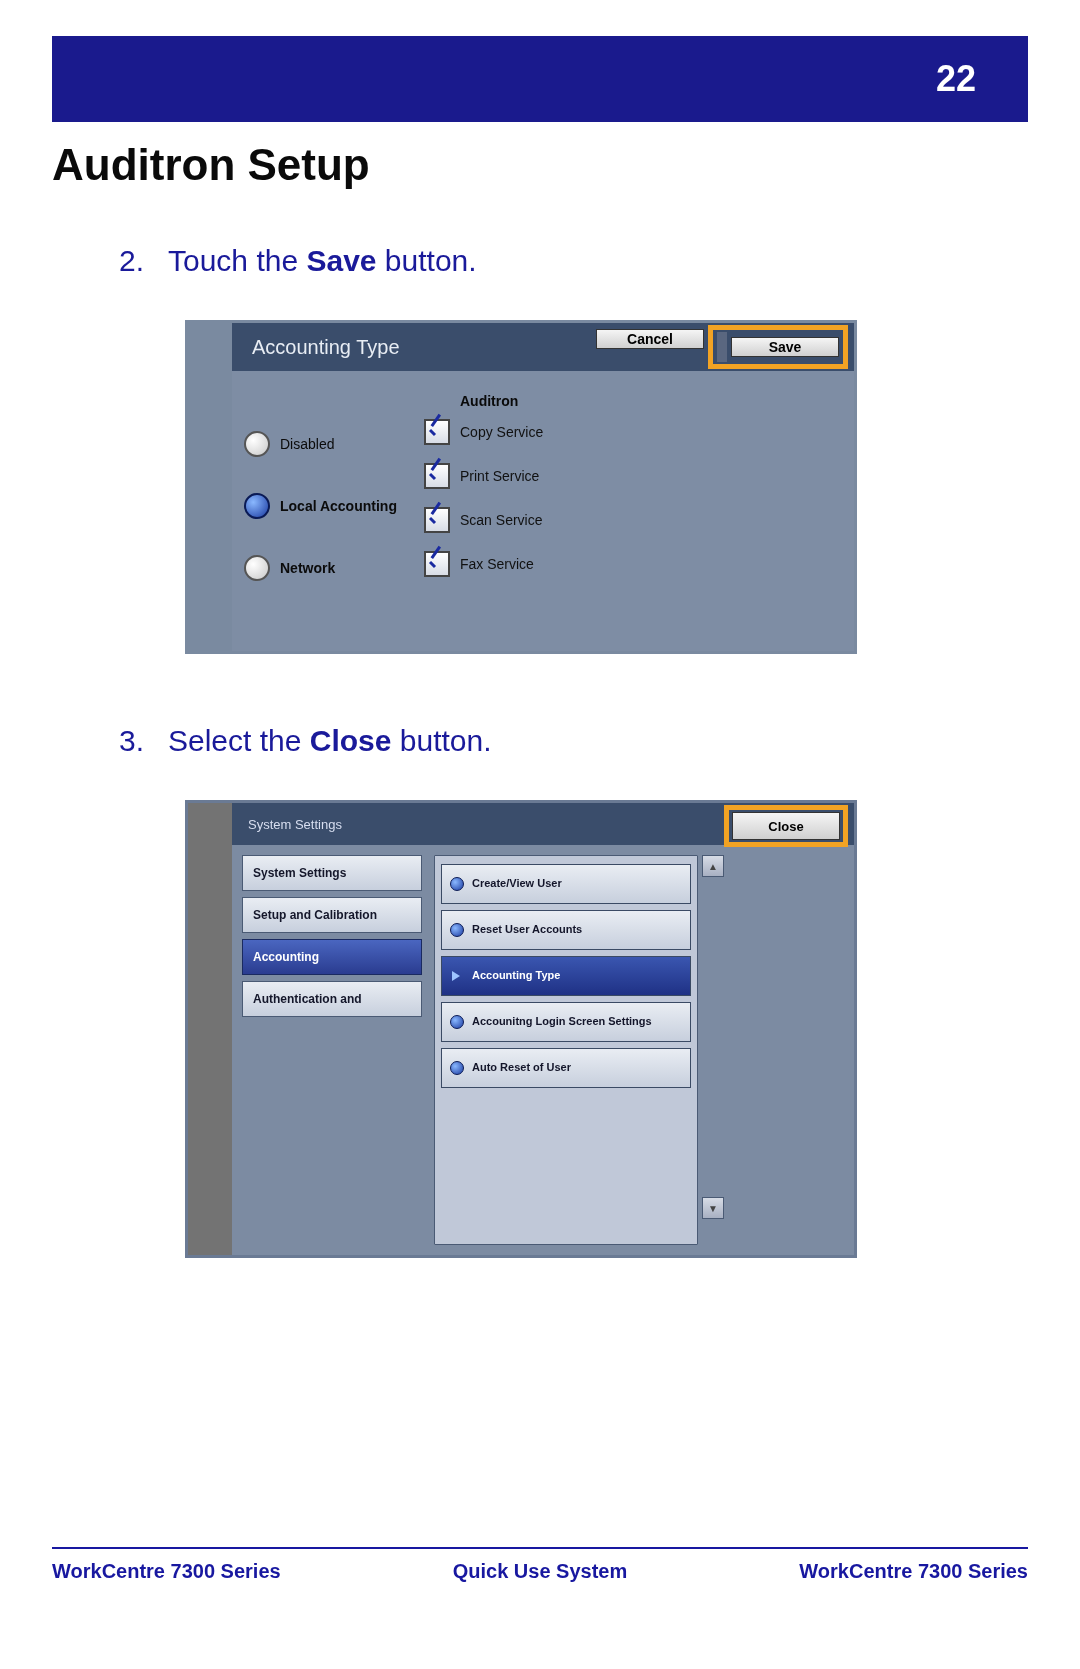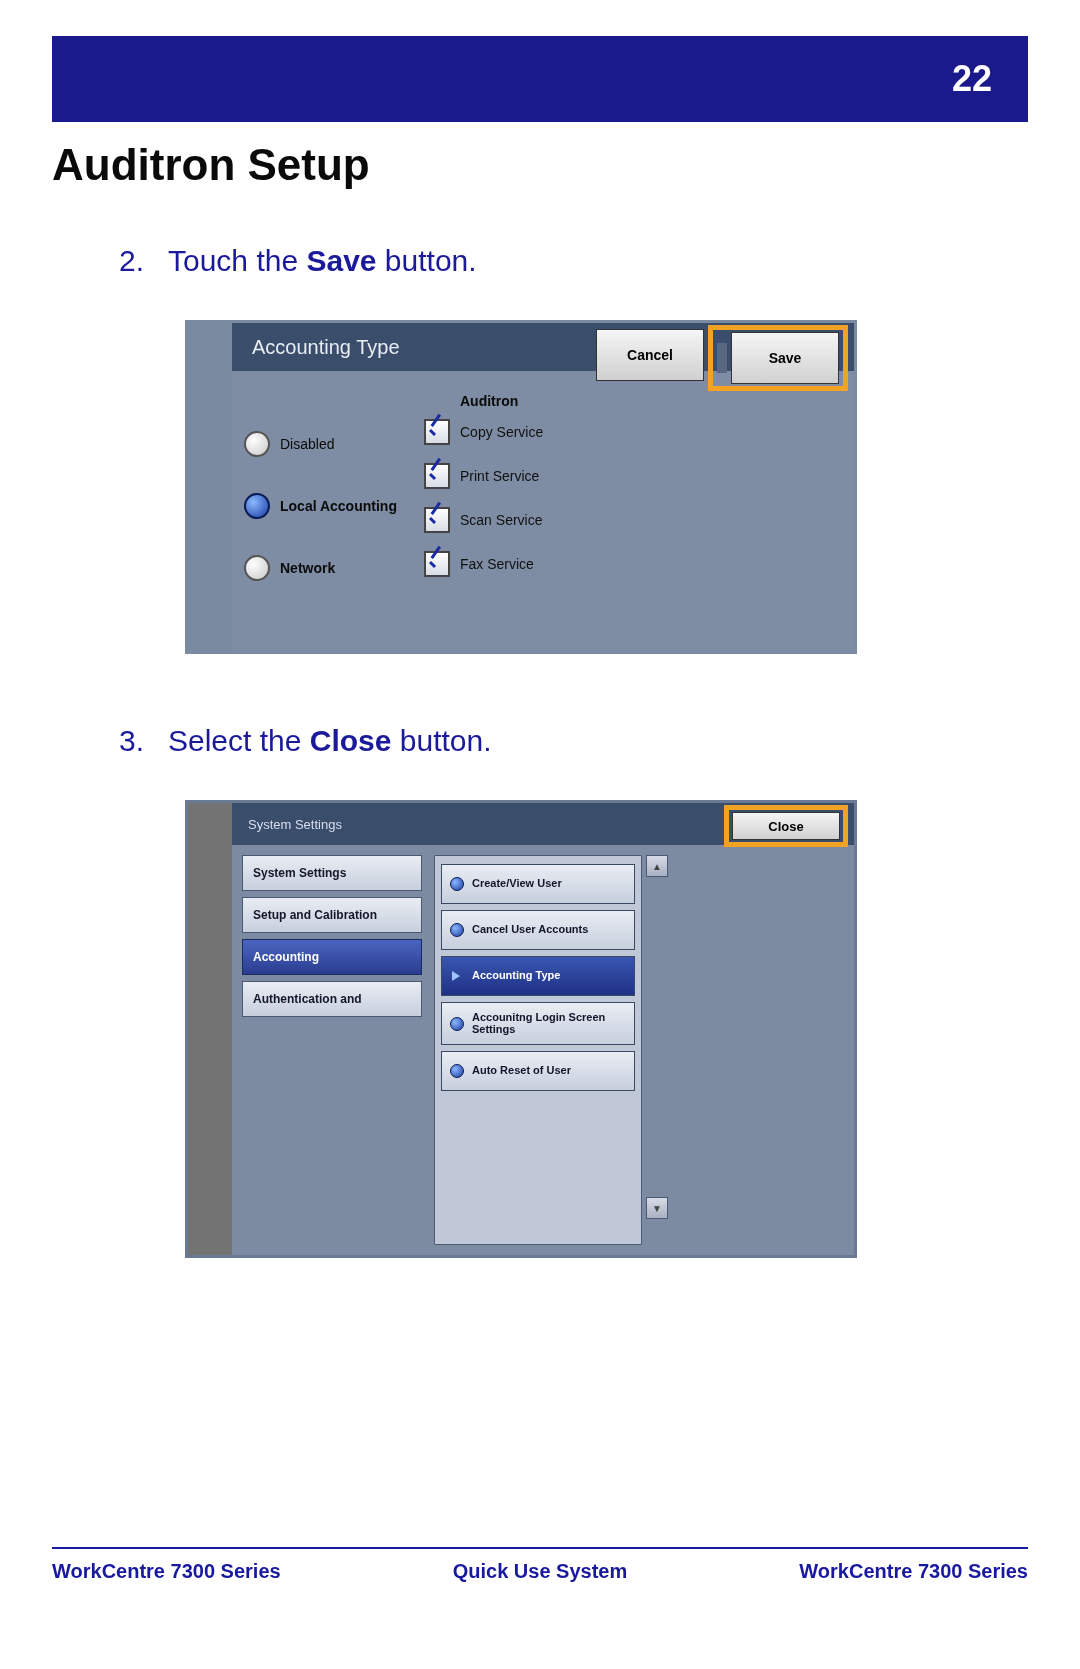--- a/index.html
+++ b/index.html
@@ -10,21 +10,21 @@
     height: 1669px;
     position: relative;
   }
   .top-band {
     background: #1a1a8d;
     height: 86px;
     margin: 36px 52px 0 52px;
     display: flex;
     align-items: center;
     justify-content: flex-end;
-    padding-right: 36px;
+    padding-right: 52px;
   }
   .top-band .pagenum {
     color: #fff;
     font-size: 36px;
     font-weight: bold;
   }
   .page-title {
     margin: 18px 52px 0 52px;
     color: #0a0a0a;
     font-size: 44px;
@@ -67,21 +67,21 @@
   }
   .shotA .titlebar .tlabel {
     color: #e8edf4;
     font-size: 20px;
     margin-left: 20px;
   }
   .shotA .titlebar .btn {
     background: linear-gradient(#f5f5f5,#d0d0d0);
     border: 1px solid #333;
     width: 108px;
-    height: 52px;
+    height: 20px;
     display: flex;
     align-items: center;
     justify-content: center;
     font-size: 14px;
     font-weight: bold;
     color: #000;
   }
   .shotA .titlebar .cancel-btn {
     position: absolute;
     right: 150px;
@@ -228,21 +228,21 @@
     font-size: 12px;
     font-weight: bold;
     color: #14162a;
   }
   .shotB .tab.active {
     background: linear-gradient(#4a66c0,#2a3c90);
     color: #fff;
     border: 1px solid #1a2a60;
   }
   .shotB .midpanel {
-    width: 208px;
+    width: 264px;
     border: 1px solid #4a5a74;
     background: #c0c8d8;
     border-radius: 1px;
     display: flex;
     flex-direction: column;
     padding: 8px 6px;
     gap: 6px;
   }
   .shotB .item {
     border: 1px solid #3a4a64;
@@ -399,21 +399,21 @@
         <div class="tab">Authentication and</div>
       </div>
       <div style="display:flex;gap:4px;">
         <div class="midpanel">
           <div class="item">
             <span class="dot"></span>
             <span>Create/View User</span>
           </div>
           <div class="item">
             <span class="dot"></span>
-            <span>Cancel User Accounts</span>
+            <span>Reset User Accounts</span>
           </div>
           <div class="item sel">
             <span class="arrow"></span>
             <span>Accounting Type</span>
           </div>
           <div class="item">
             <span class="dot"></span>
             <span>Accounitng Login Screen Settings</span>
           </div>
           <div class="item">

